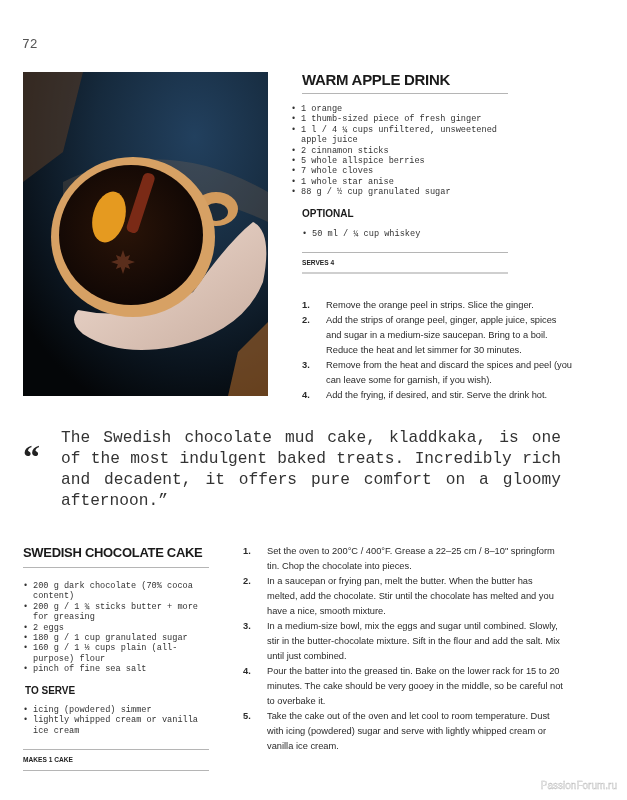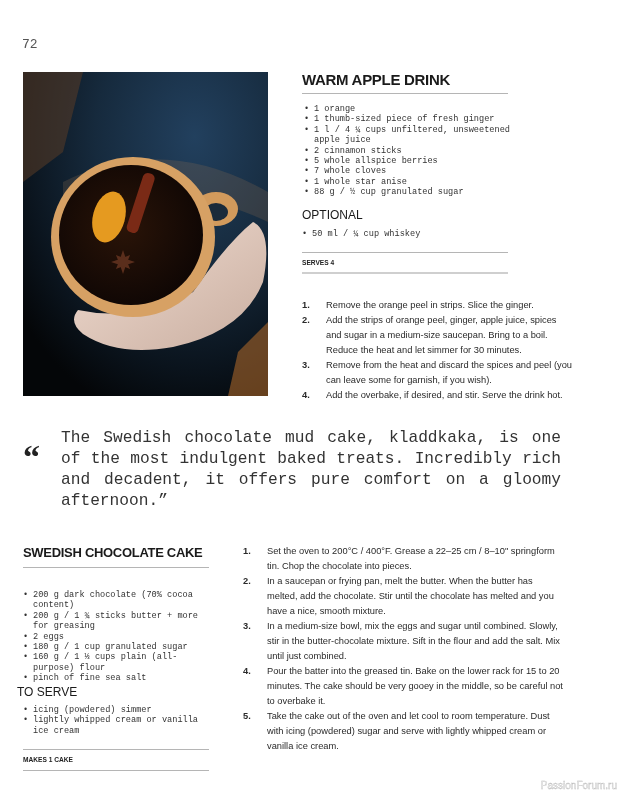--- a/index.html
+++ b/index.html
@@ -12,21 +12,21 @@
   .mono { font-family: "Liberation Mono", monospace; color: #333; }
   .sans { font-family: "Liberation Sans", sans-serif; color: #2a2a2a; }
   .rule { height: 1px; background: #b5b5b5; }
   .rule-thick { height: 2px; background: #cfcfcf; }
   ul.ing { list-style: none; margin: 0; padding: 0; }
   ul.ing li { position: relative; padding-left: 10px; font-size: 8.6px; line-height: 10.4px; }
   ul.ing li::before { content: "•"; position: absolute; left: 0; top: 0; }
   ol.steps { list-style: none; margin: 0; padding: 0; }
   ol.steps li { position: relative; padding-left: 24px; font-size: 9.3px; line-height: 15px; }
   ol.steps li .num { position: absolute; left: 0; top: 0; font-weight: 700; }
-  .sub-h { font-family: "Liberation Sans", sans-serif; font-weight: 400; font-size: 12px; color: #1a1a1a; }
+  .sub-h { font-family: "Liberation Sans", sans-serif; font-weight: 700; font-size: 10px; color: #1a1a1a; }
   .meta { font-family: "Liberation Sans", sans-serif; font-weight: 700; font-size: 6.6px; color: #222; }
   .quote-mark { left: 23px; top: 442px; font-family: "Liberation Serif", serif; font-weight: 700; font-size: 34px; line-height: 30px; color: #222; }
   .quote-text { left: 61px; top: 428px; width: 500px; font-family: "Liberation Mono", monospace; font-size: 16.2px; line-height: 21px; color: #333; text-align: justify; text-align-last: left; }
   .watermark { right: 10px; top: 780px; font-family: Liberation Sans, sans-serif; font-size: 10px; color: #fff; -webkit-text-stroke: 0.4px #b8b8b8; }
 </style>
 </head>
 <body>
 
 <div class="abs page-num">72</div>
 
@@ -68,21 +68,21 @@
     <g transform="translate(100 190)" fill="#5a2e1c">
       <polygon points="0,-12 3,-3 12,0 3,3 0,12 -3,3 -12,0 -3,-3"></polygon>
       <polygon points="0,-10 3,-3 10,0 3,3 0,10 -3,3 -10,0 -3,-3" transform="rotate(45)"></polygon>
     </g>
   </svg>
 </div>
 
 <div class="abs sans-h" style="left:302px; top:71px; font-size:15px;">WARM APPLE DRINK</div>
 <div class="abs rule" style="left:302px; top:93px; width:206px;"></div>
 
-<ul class="abs ing mono" style="left:304px; top:104px; width:210px;">
+<ul class="abs ing mono" style="left:291px; top:104px; width:210px;">
   <li>1 orange</li>
   <li>1 thumb-sized piece of fresh ginger</li>
   <li>1 l / 4 ¼ cups unfiltered, unsweetened apple juice</li>
   <li>2 cinnamon sticks</li>
   <li>5 whole allspice berries</li>
   <li>7 whole cloves</li>
   <li>1 whole star anise</li>
   <li>88 g / ½ cup granulated sugar</li>
 </ul>
 
@@ -91,39 +91,39 @@
   <li>50 ml / ¼ cup whiskey</li>
 </ul>
 <div class="abs rule" style="left:302px; top:252px; width:206px;"></div>
 <div class="abs meta" style="left:302px; top:259px;">SERVES 4</div>
 <div class="abs rule-thick" style="left:302px; top:272px; width:206px;"></div>
 
 <ol class="abs steps sans" style="left:302px; top:298px; width:270px;">
   <li><span class="num">1.</span><span>Remove the orange peel in strips. Slice the ginger.</span></li>
   <li><span class="num">2.</span><span>Add the strips of orange peel, ginger, apple juice, spices and sugar in a medium-size saucepan. Bring to a boil. Reduce the heat and let simmer for 30 minutes.</span></li>
   <li><span class="num">3.</span><span>Remove from the heat and discard the spices and peel (you can leave some for garnish, if you wish).</span></li>
-  <li><span class="num">4.</span><span>Add the overbake, if desired, and stir. Serve the drink hot.</span></li>
+  <li><span class="num">4.</span><span>Add the frying, if desired, and stir. Serve the drink hot.</span></li>
 </ol>
 
 <div class="abs quote-mark">“</div>
 <div class="abs quote-text">The Swedish chocolate mud cake, kladdkaka, is one of the most indulgent baked treats. Incredibly rich and decadent, it offers pure comfort on a gloomy afternoon.”</div>
 
 <div class="abs sans-h" style="left:23px; top:545px; font-size:13px;">SWEDISH CHOCOLATE CAKE</div>
 <div class="abs rule" style="left:23px; top:567px; width:186px;"></div>
 
-<ul class="abs ing mono" style="left:23px; top:581px; width:195px;margin-top:9px;">
+<ul class="abs ing mono" style="left:23px; top:581px; width:195px;">
   <li>200 g dark chocolate (70% cocoa content)</li>
   <li>200 g / 1 ¾ sticks butter + more for greasing</li>
   <li>2 eggs</li>
   <li>180 g / 1 cup granulated sugar</li>
   <li>160 g / 1 ⅓ cups plain (all-purpose) flour</li>
   <li>pinch of fine sea salt</li>
 </ul>
 
-<div class="abs sub-h" style="left:17px; top:685px;">TO SERVE</div>
+<div class="abs sub-h" style="left:25px; top:685px;">TO SERVE</div>
 <ul class="abs ing mono" style="left:23px; top:705px; width:195px;">
   <li>icing (powdered) simmer</li>
   <li>lightly whipped cream or vanilla ice cream</li>
 </ul>
 <div class="abs rule" style="left:23px; top:749px; width:186px;"></div>
 <div class="abs meta" style="left:23px; top:756px;">MAKES 1 CAKE</div>
 <div class="abs rule" style="left:23px; top:770px; width:186px;"></div>
 
 <ol class="abs steps sans" style="left:243px; top:544px; width:322px;">
   <li><span class="num">1.</span><span>Set the oven to 200°C / 400°F. Grease a 22–25 cm / 8–10" springform tin. Chop the chocolate into pieces.</span></li>

